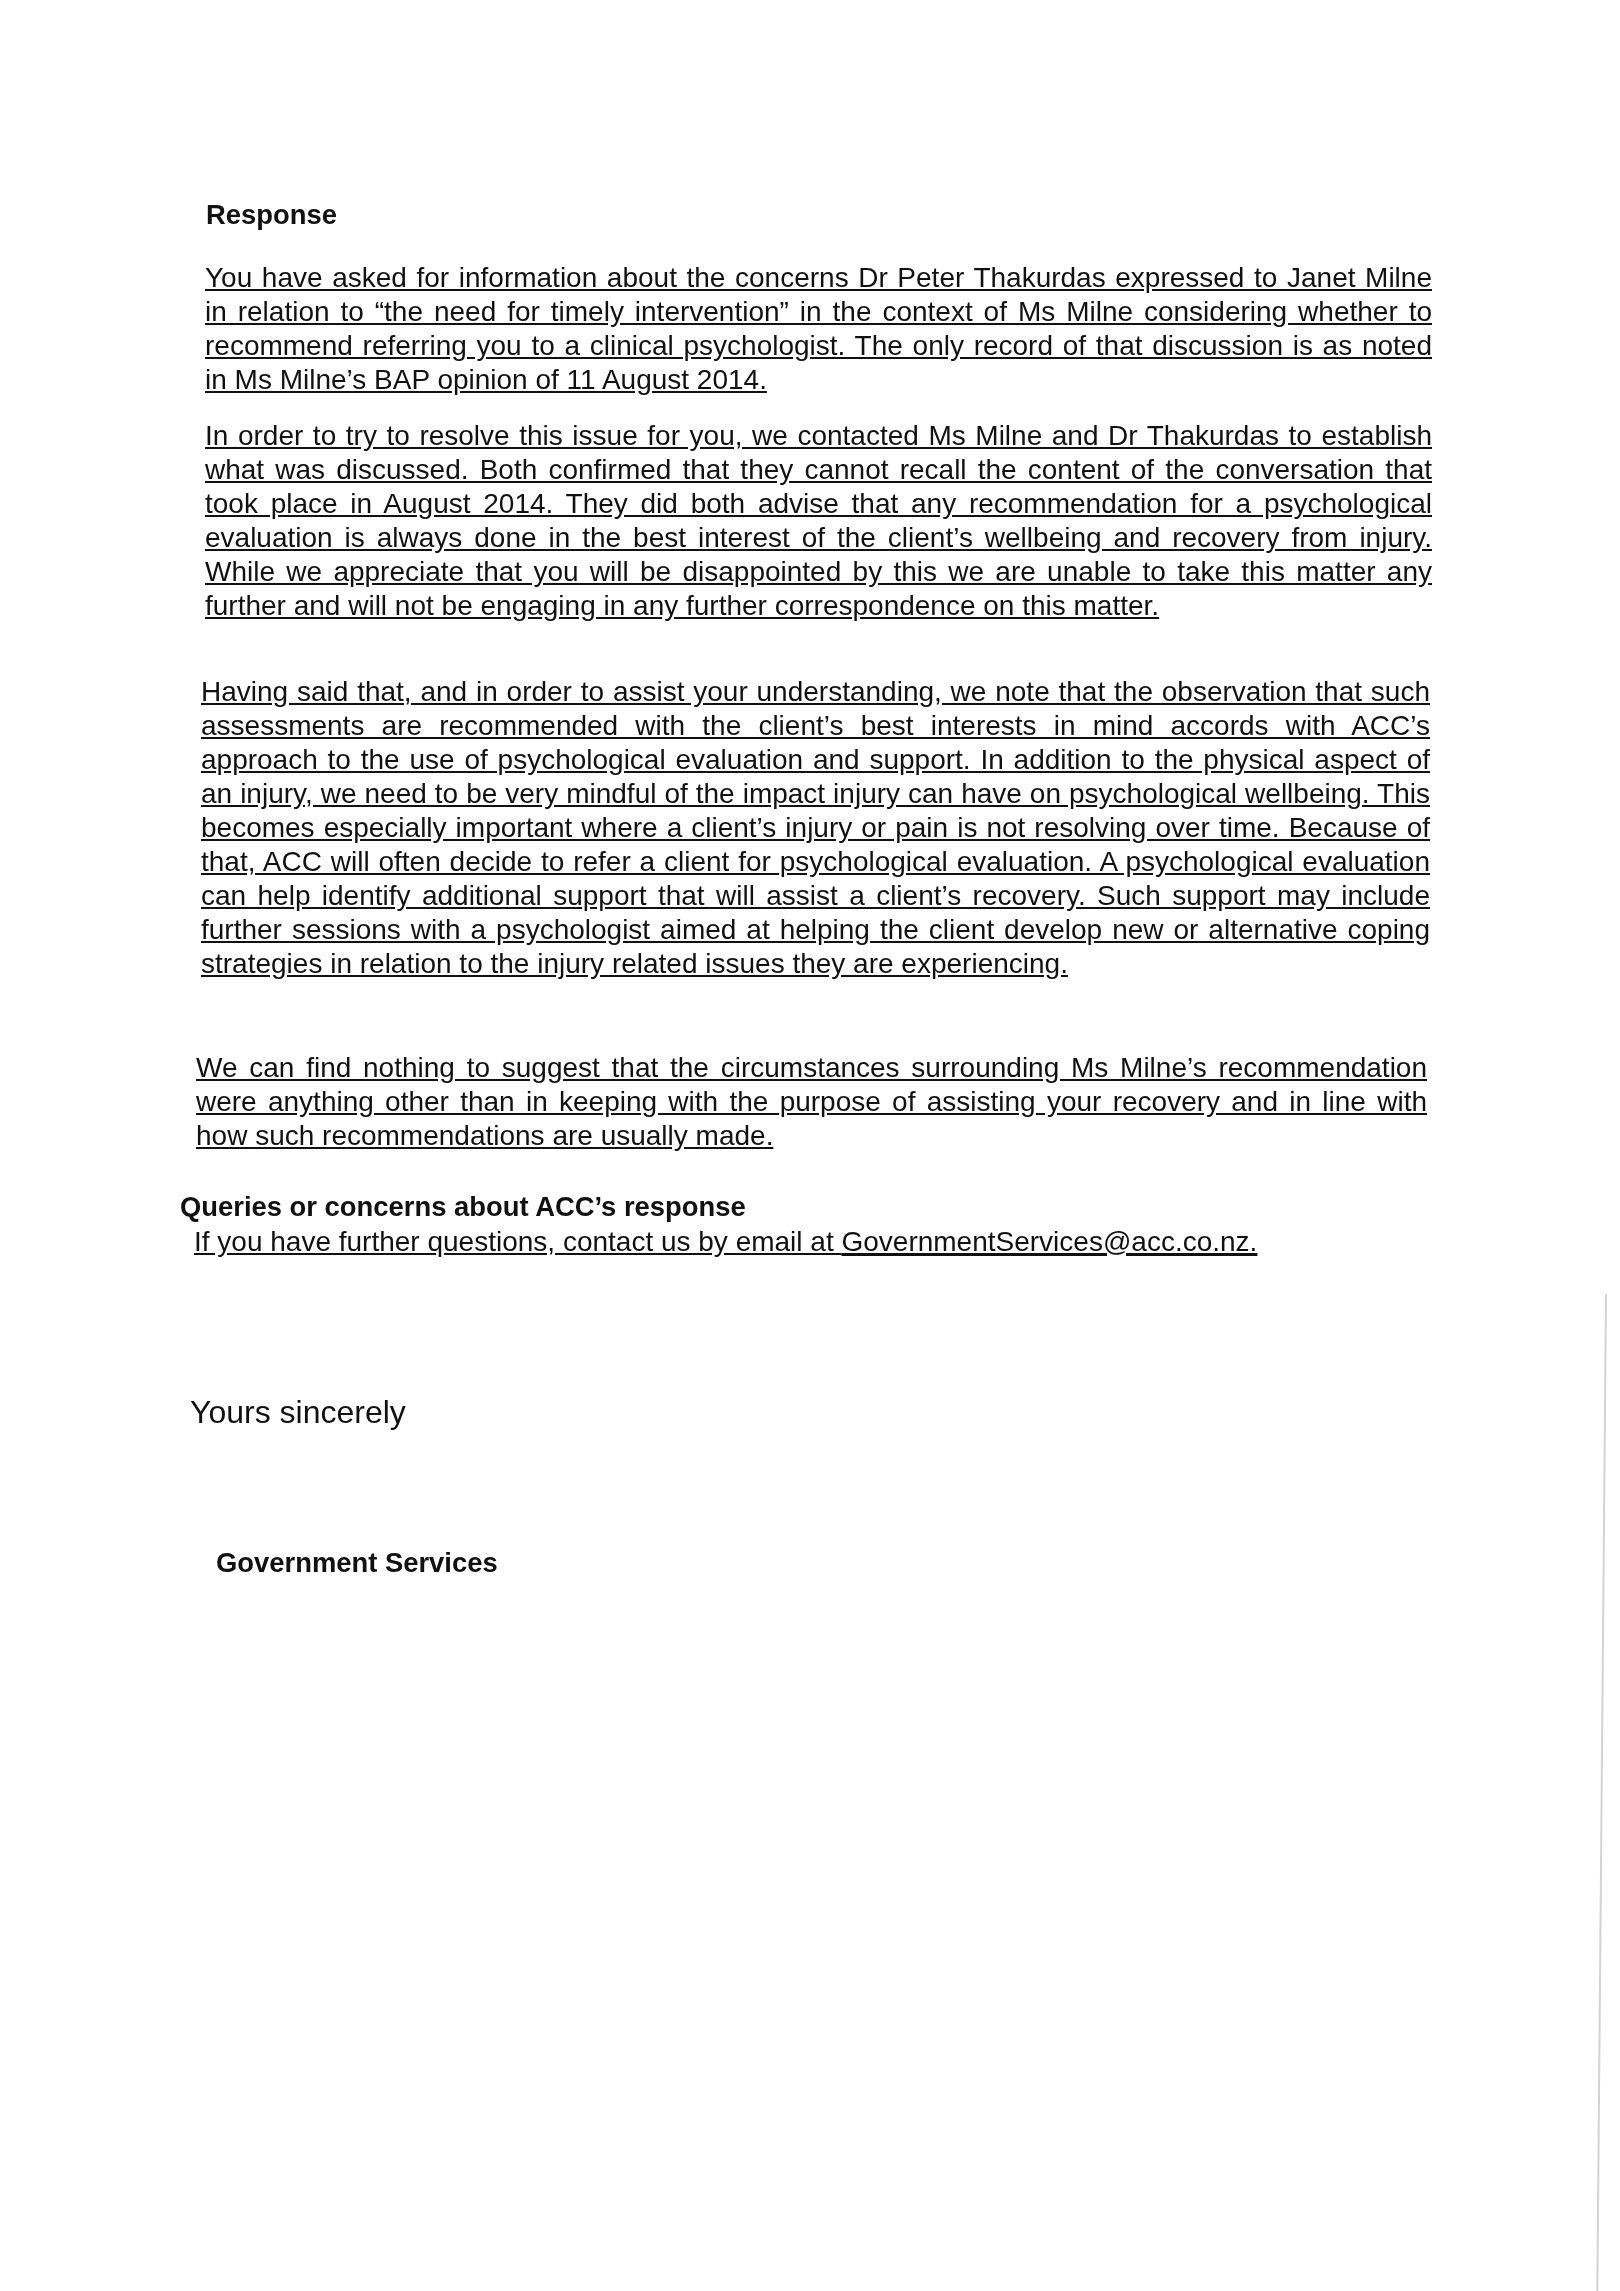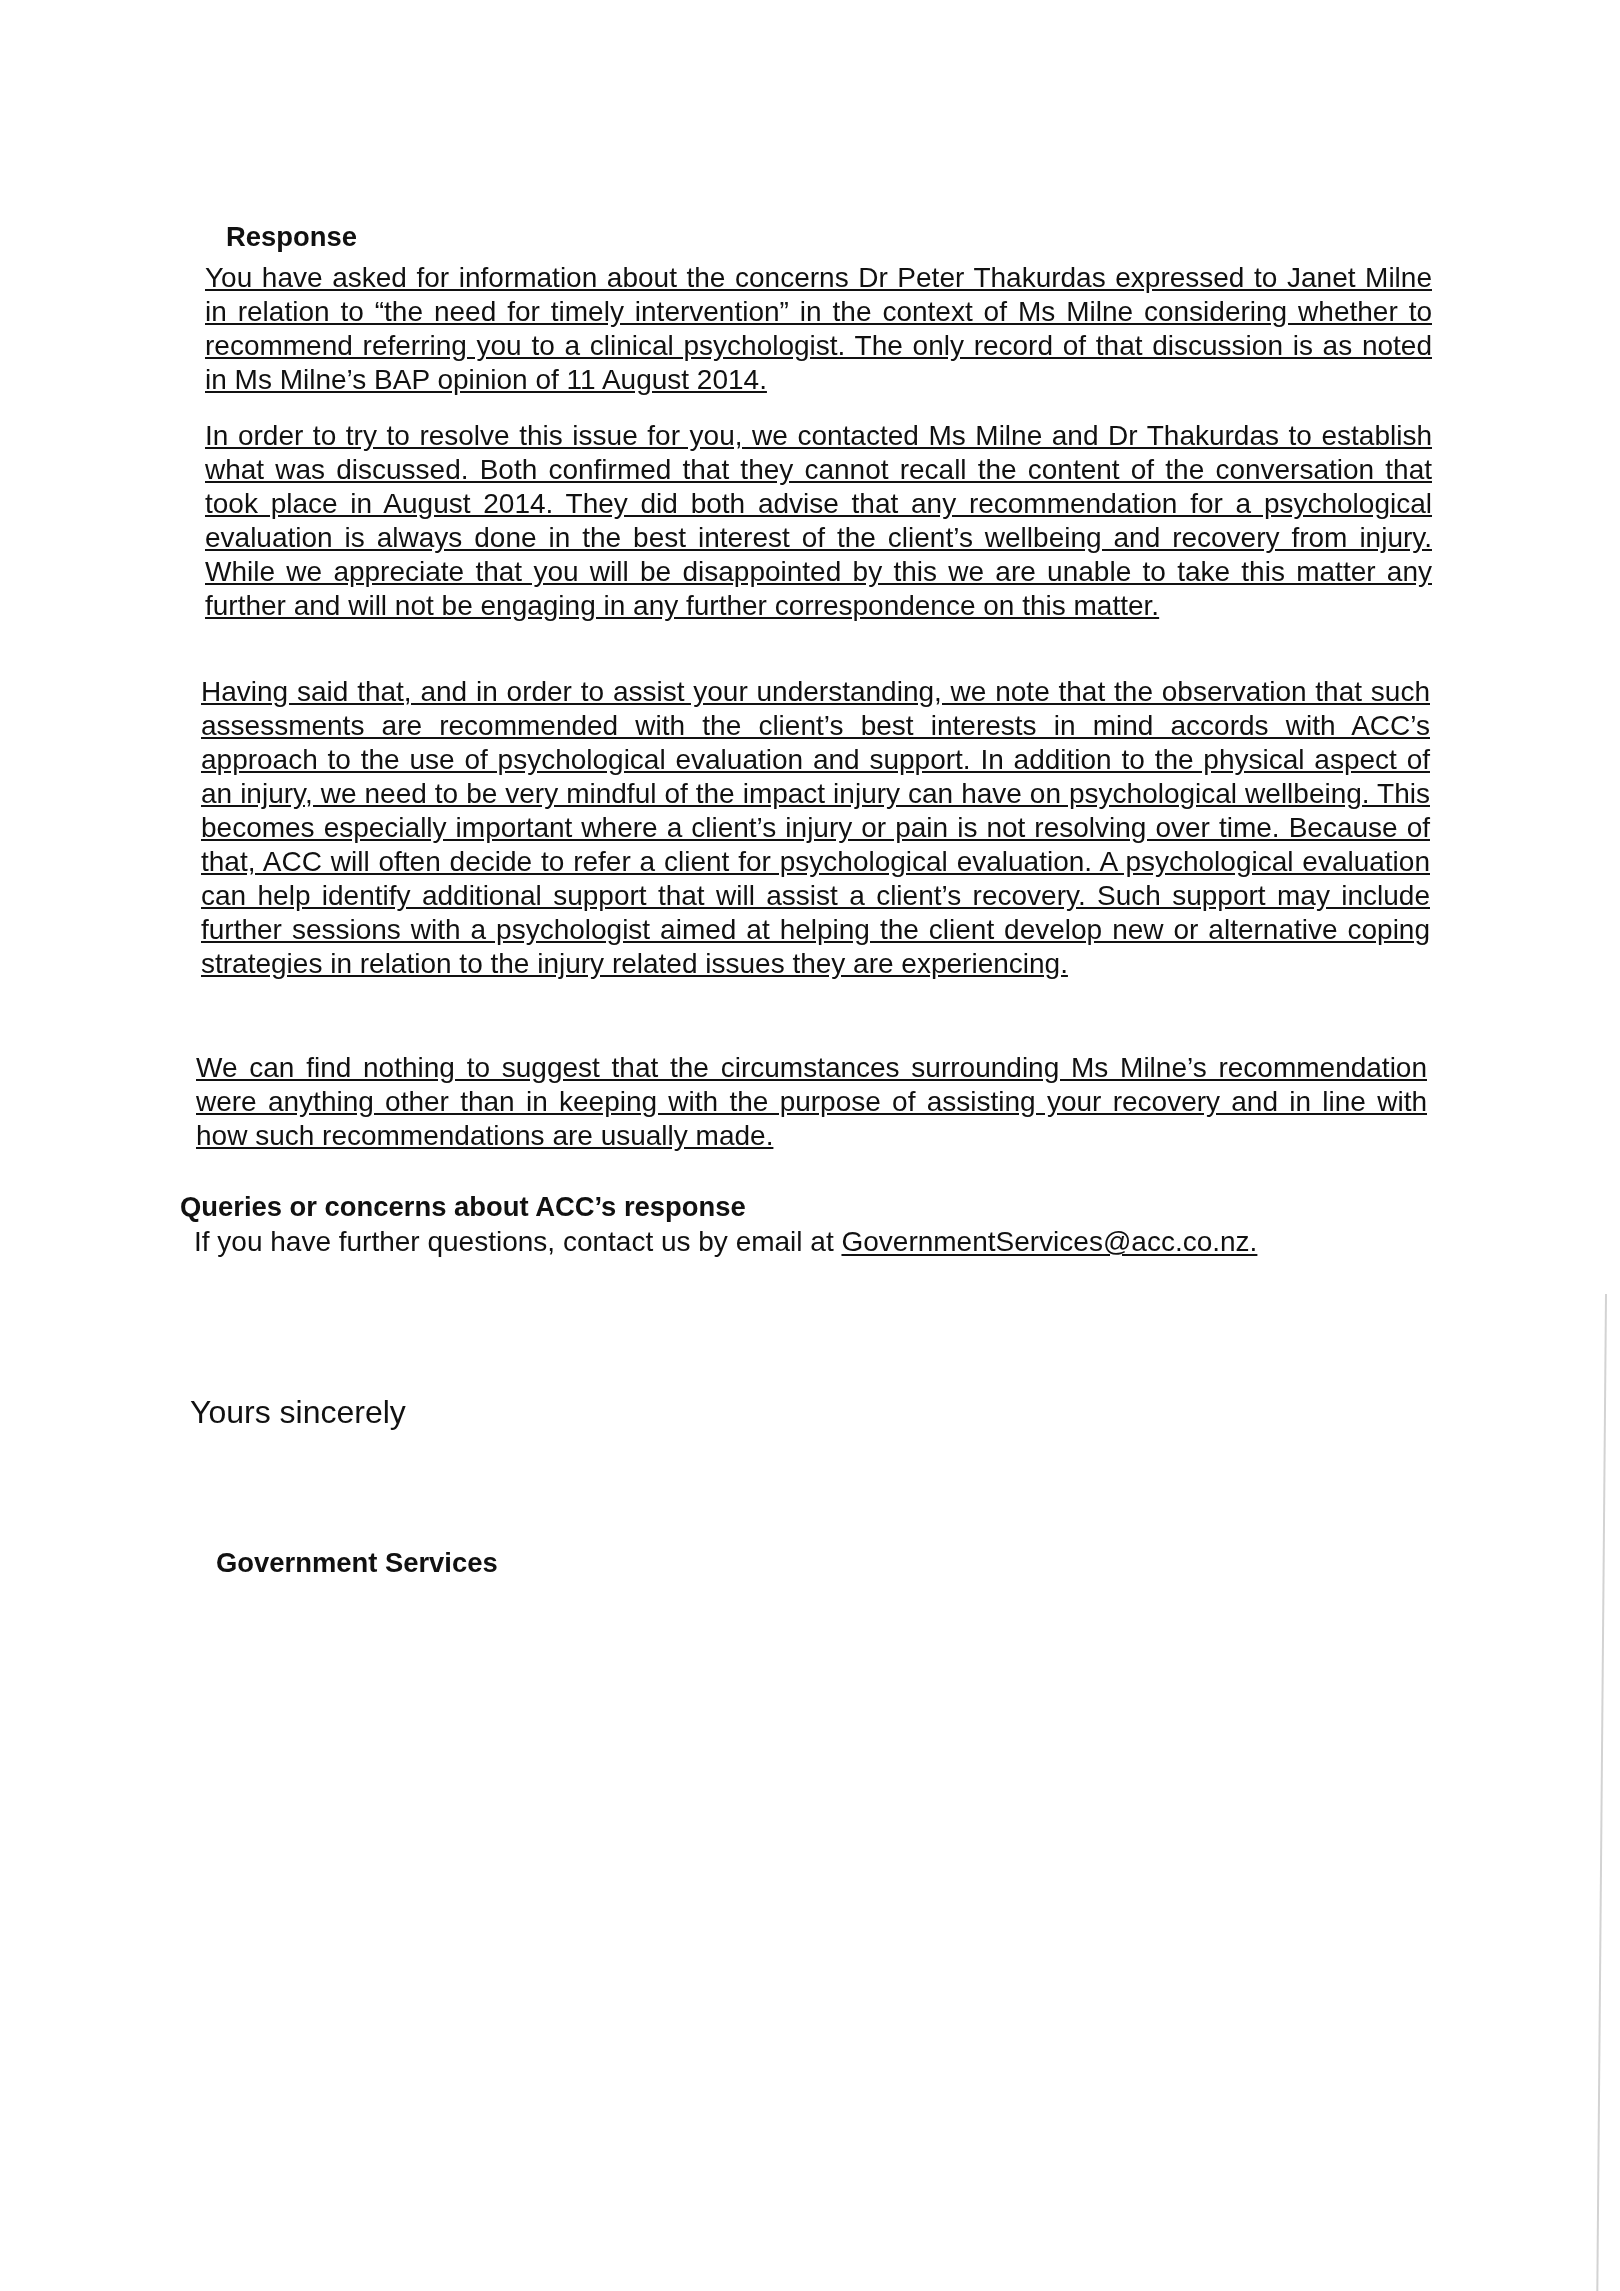--- a/index.html
+++ b/index.html
@@ -48,33 +48,33 @@
     font-size: 28px;
     line-height: 33px;
     margin: 0;
   }
 </style>
 </head>
 <body>
 
 <div class="page">
 
-  <h2 class="heading" style="left:206px; top:220px;margin-left:20px;">Response</h2>
+  <h2 class="heading" style="left:206px; top:198px;">Response</h2>
 
   <p class="block" style="left:205px; top:261px; width:1227px;">You have asked for information about the concerns Dr Peter Thakurdas expressed to Janet Milne in relation to “the need for timely intervention” in the context of Ms Milne considering whether to recommend referring you to a clinical psychologist. The only record of that discussion is as noted in Ms Milne’s BAP opinion of 11 August 2014.</p>
 
   <p class="block" style="left:205px; top:419px; width:1227px;">In order to try to resolve this issue for you, we contacted Ms Milne and Dr Thakurdas to establish what was discussed. Both confirmed that they cannot recall the content of the conversation that took place in August 2014. They did both advise that any recommendation for a psychological evaluation is always done in the best interest of the client’s wellbeing and recovery from injury. While we appreciate that you will be disappointed by this we are unable to take this matter any further and will not be engaging in any further correspondence on this matter.</p>
 
   <p class="block" style="left:201px; top:675px; width:1229px;">Having said that, and in order to assist your understanding, we note that the observation that such assessments are recommended with the client’s best interests in mind accords with ACC’s approach to the use of psychological evaluation and support. In addition to the physical aspect of an injury, we need to be very mindful of the impact injury can have on psychological wellbeing.  This becomes especially important where a client’s injury or pain is not resolving over time.  Because of that, ACC will often decide to refer a client for psychological evaluation. A psychological evaluation can help identify additional support that will assist a client’s recovery. Such support may include further sessions with a psychologist aimed at helping the client develop new or alternative coping strategies in relation to the injury related issues they are experiencing.</p>
 
   <p class="block" style="left:196px; top:1051px; width:1231px;">We can find nothing to suggest that the circumstances surrounding Ms Milne’s recommendation were anything other than in keeping with the purpose of assisting your recovery and in line with how such recommendations are usually made.</p>
 
   <h2 class="heading" style="left:180px; top:1190px;">Queries or concerns about ACC’s response</h2>
 
-  <p class="plain" style="left:194px; top:1225px; width:1235px;"><span>If you have further questions, contact us by email at </span><a class="link">GovernmentServices@acc.co.nz.</a></p>
+  <p class="plain" style="left:194px; top:1225px; width:1235px;text-decoration:underline;"><span>If you have further questions, contact us by email at </span><a class="link">GovernmentServices@acc.co.nz.</a></p>
 
 
   <p class="plain" style="left:190px; top:1396px; font-size:32px;">Yours sincerely</p>
 
   <p class="heading" style="left:188px; top:1546px; font-size:27.4px;margin-left:28px;">Government Services</p>
 
   <div class="scanline" style="left:1605px; top:1294px; height:998px; transform: rotate(0.5deg);"></div>
 </div>
 
 

